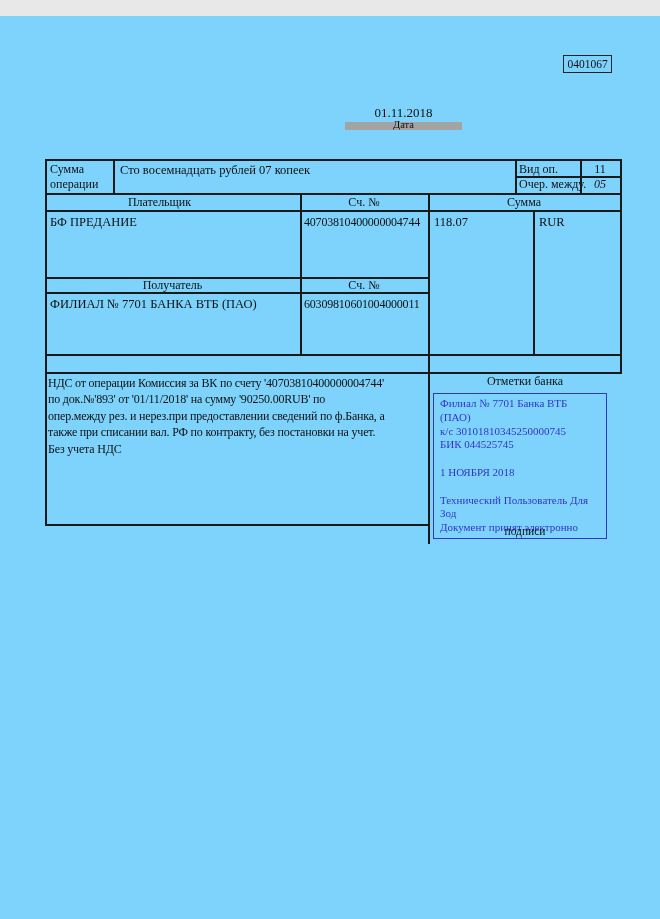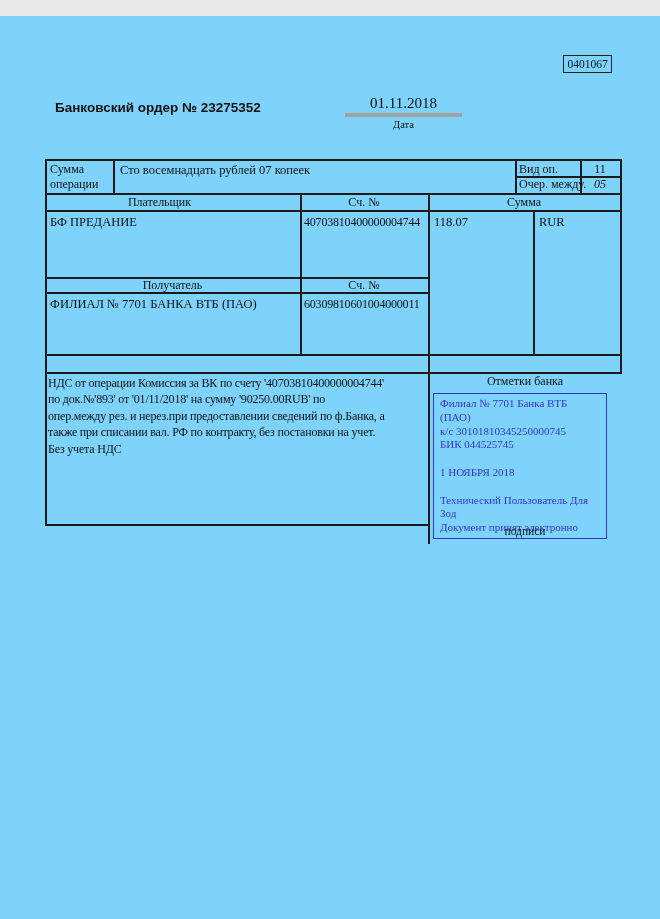--- a/index.html
+++ b/index.html
@@ -6,40 +6,39 @@
   .page{position:relative;width:660px;height:919px;background:#7dd3fc;margin:16px auto;
         font-family:"Liberation Serif", serif;color:#101010;overflow:hidden;}
   .t{position:absolute;font-size:12.5px;line-height:15px;white-space:nowrap;}
   .ctr{text-align:center;white-space:nowrap;}
   .small{font-size:12px;}
   .acct{font-size:12px;letter-spacing:-0.2px;}
   .ln{position:absolute;background:#1a1a1a;}
   .title{font-family:"Liberation Sans", sans-serif;font-weight:bold;font-size:13.5px;}
   .formcode{position:absolute;left:563px;top:39px;width:47px;height:16px;
             border:1.5px solid #222;text-align:center;font-size:11.5px;line-height:16px;}
-  .datebox{position:absolute;left:345px;top:79px;width:117px;text-align:center;
-           font-size:15px;border-bottom:4px solid #a3a3a3;padding-bottom:1px;}
+  .datebox{position:absolute;left:345px;top:89px;width:117px;text-align:center;
+           font-size:13px;border-bottom:8px solid #a3a3a3;padding-bottom:1px;}
   .datelabel{position:absolute;left:345px;top:103px;width:117px;text-align:center;font-size:10.5px;}
   .wordslabel{position:absolute;left:50px;top:146px;width:62px;font-size:12px;line-height:15px;}
   .purpose{position:absolute;left:48px;top:359px;width:388px;font-size:12px;
            line-height:16.4px;letter-spacing:-0.2px;white-space:pre-line;}
   .stamp{position:absolute;left:433px;top:377px;width:160px;min-height:114px;
          border:1.5px solid #3434c8;color:#3434c8;font-size:11px;line-height:13.8px;
          padding:3px 6px;white-space:pre-line;}
 </style>
 </head>
 <body>
 
 <div class="page">
 
   <div class="formcode">
     <span>0401067</span>
   </div>
 
-  <div class="t title" style="left:55px;top:84px;">Банковский ордер № 23275352</div>
   <div class="datebox">01.11.2018</div>
   <div class="datelabel">Дата</div>
 
   <div class="wordslabel">Сумма операции</div>
   <div class="t" style="left:120px;top:147px;">Сто восемнадцать рублей 07 копеек</div>
   <div class="t small" style="left:519px;top:146px;">Вид оп.</div>
   <div class="t small ctr" style="left:580px;top:146px;width:40px;">11</div>
   <div class="t small" style="left:519px;top:161px;">Очер. между.</div>
   <div class="t small ctr" style="left:580px;top:161px;width:40px;font-style:italic;">05</div>
 

